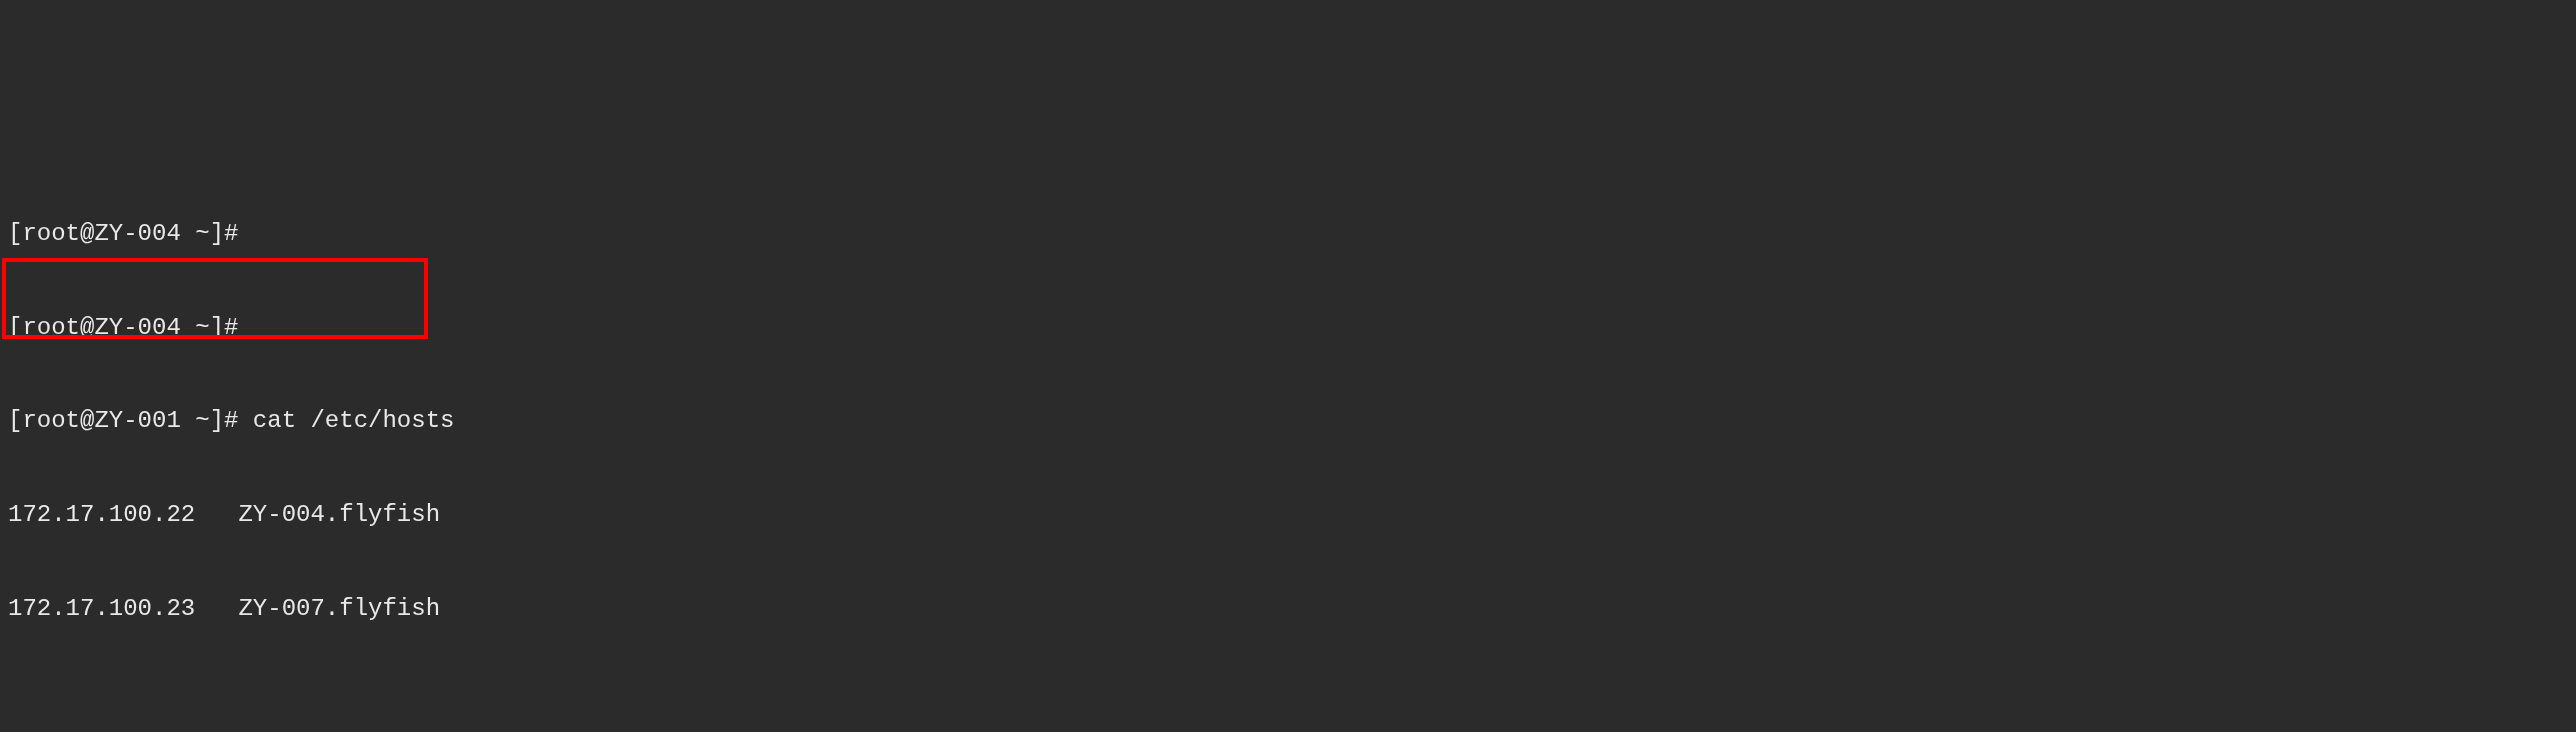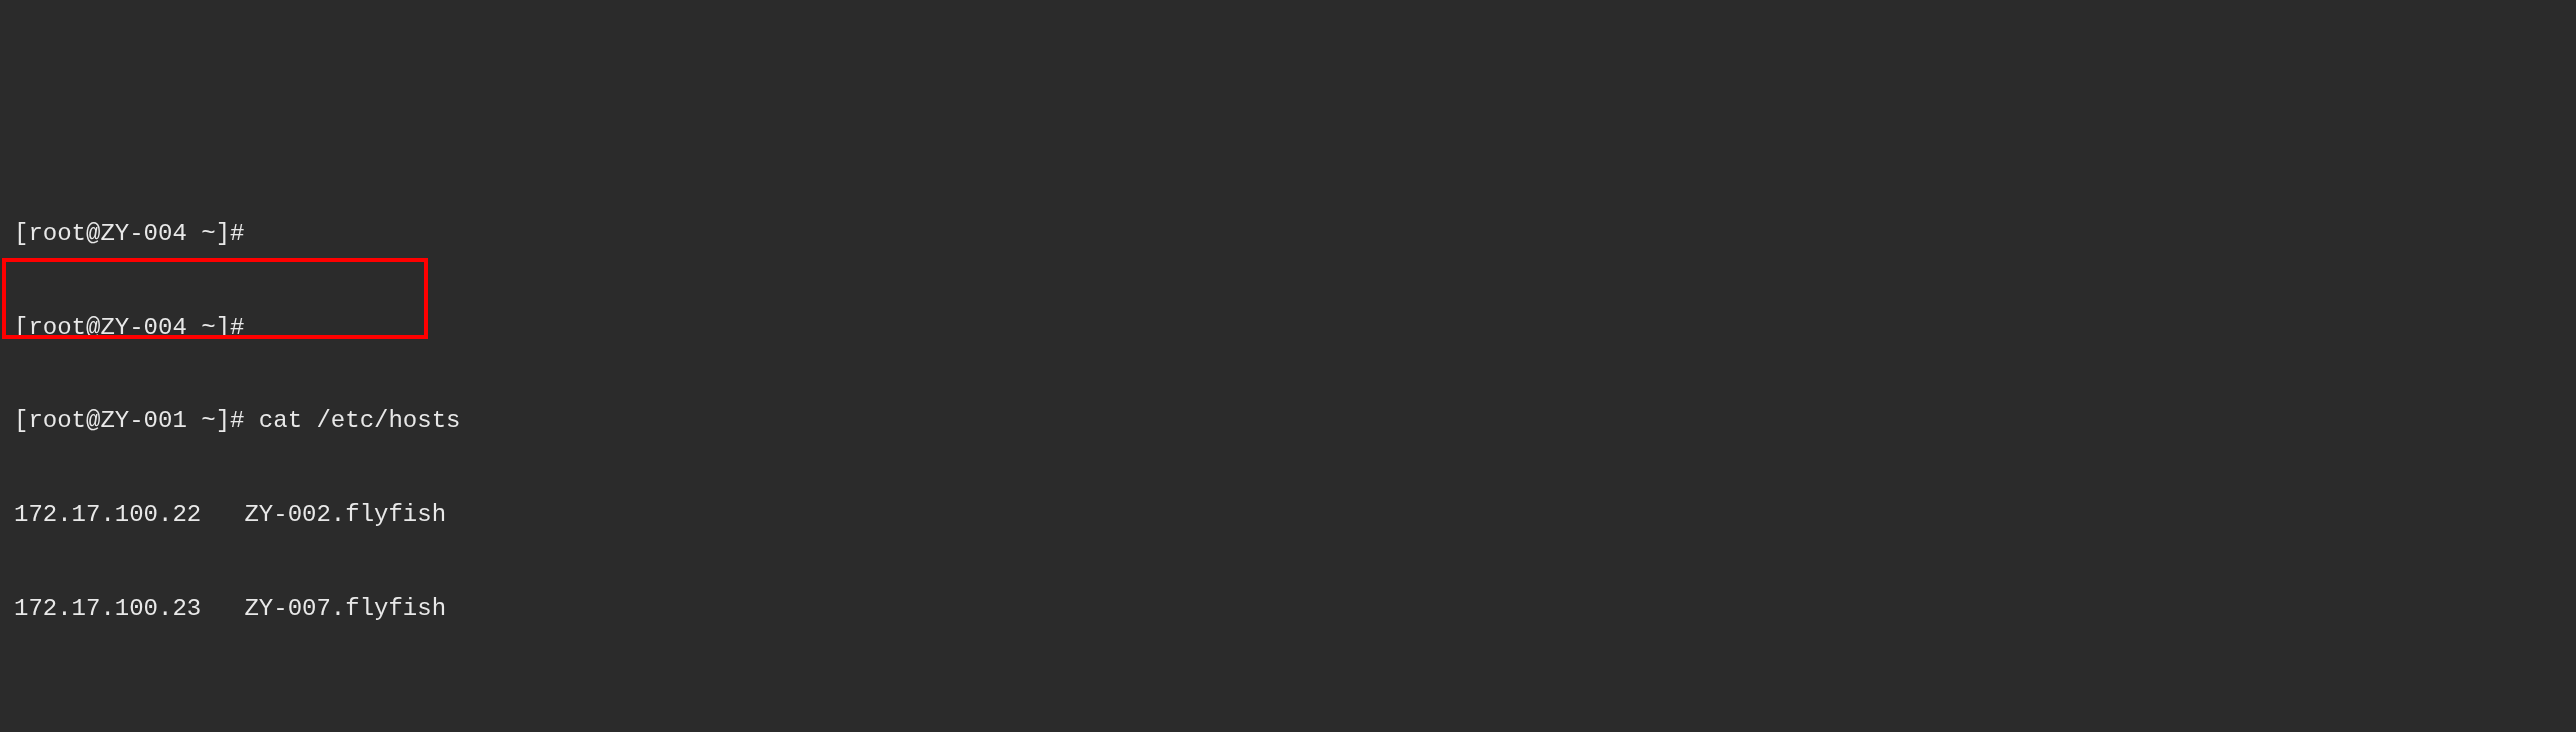--- a/index.html
+++ b/index.html
@@ -19,41 +19,40 @@
       width: 2576px;
       height: 732px;
       overflow: hidden;
     }
     .terminal {
       padding: 0 8px;
       position: relative;
     }
     .line {
       display: block;
-      margin-left: 6px;
     }
     .highlight-box {
       position: absolute;
       border: 4px solid #ff0000;
       background: transparent;
       pointer-events: none;
       z-index: 10;
     }
   </style>
 </head>
 <body>
 
 
 
 <div class="terminal">
   <div class="highlight-box" style="top:133px;left:2px;width:426px;height:81px;"></div>
   <span class="line">[root@ZY-004 ~]#</span>
   <span class="line">[root@ZY-004 ~]#</span>
   <span class="line">[root@ZY-001 ~]# cat /etc/hosts</span>
-  <span class="line">172.17.100.22   ZY-002.flyfish</span>
+  <span class="line">172.17.100.22   ZY-004.flyfish</span>
   <span class="line">172.17.100.23   ZY-007.flyfish</span>
   
   <span class="line"></span>
   <span class="line"></span>
   
   
   
   
   
 </div>

